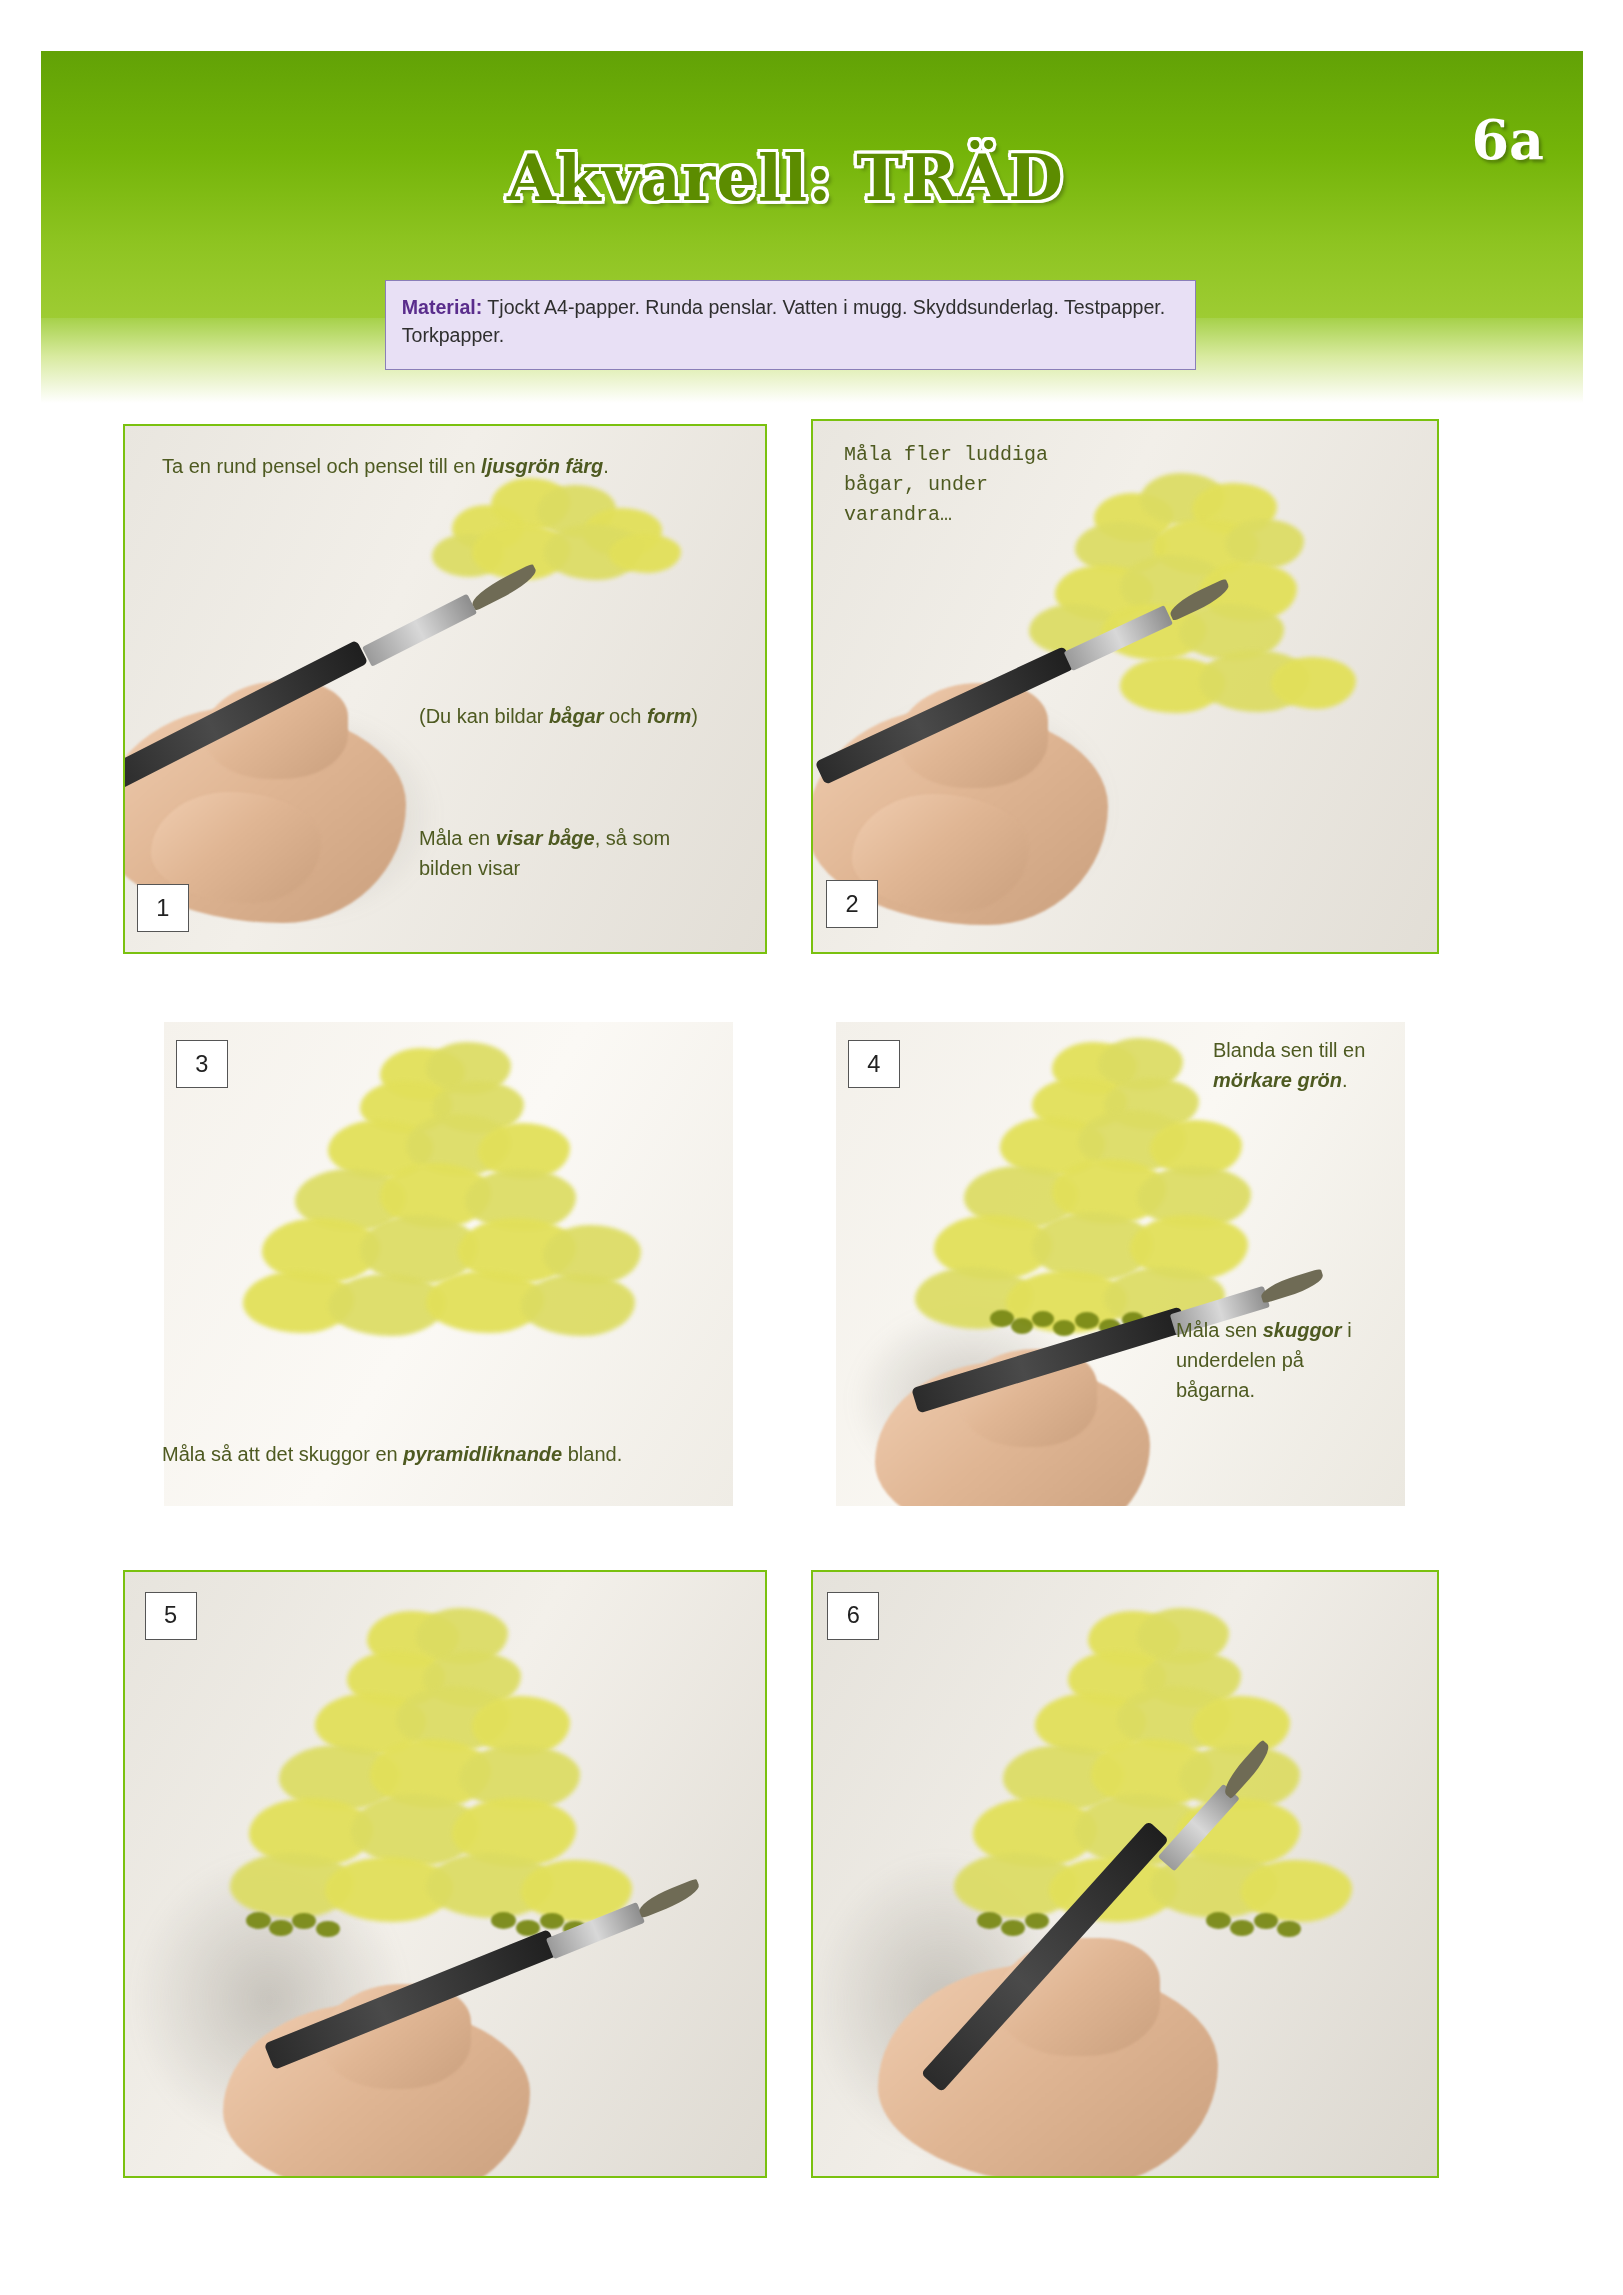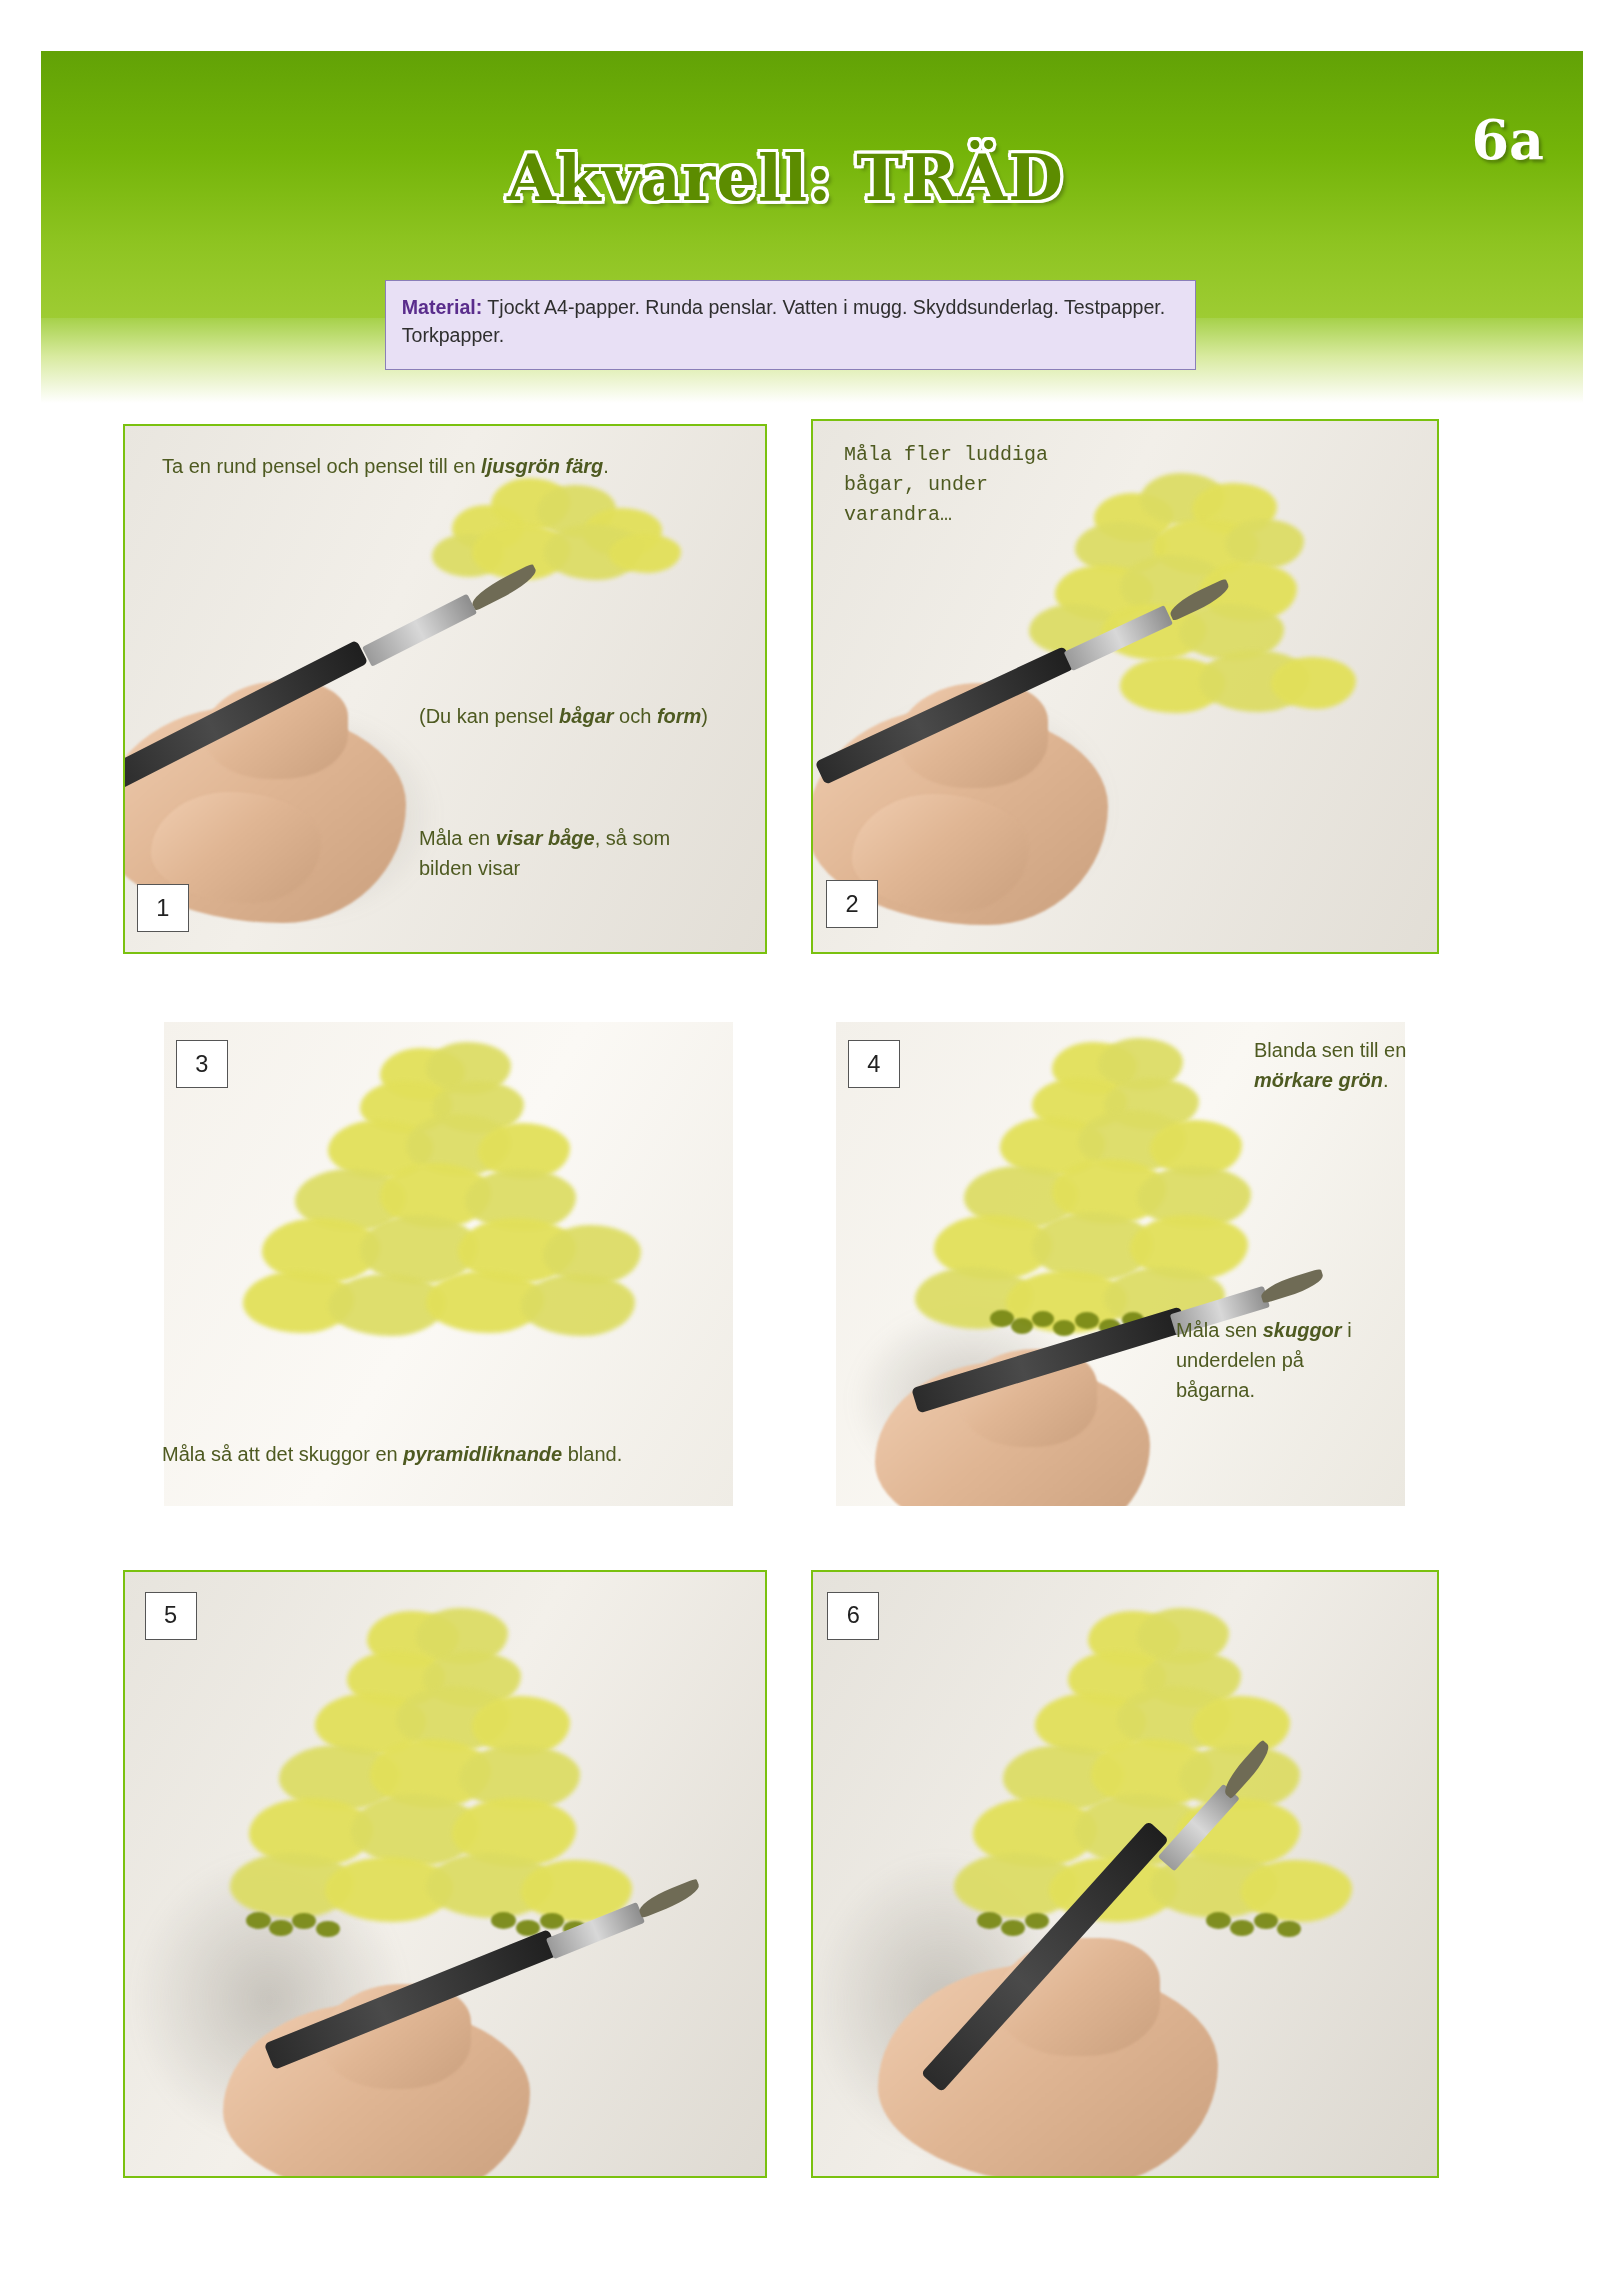--- a/index.html
+++ b/index.html
@@ -172,21 +172,21 @@
     <div class="brush" style="left:-13px;top:340px;width:281px;height:26px;transform:rotate(-27deg);"></div>
     <div class="ferrule" style="left:242px;top:220px;width:118px;height:22px;transform:rotate(-27deg);"></div>
     <div class="tip" style="left:347px;top:169px;width:72px;height:17px;transform:rotate(-27deg);"></div>
   </div>
   <div class="num" style="left:11.8px;top:458px;">1</div>
 </div>
 <div class="caption" style="left:162px;top:451px;width:471px;">
   <span>Ta en rund pensel och pensel till en </span><i>ljusgrön färg</i><span>.</span>
 </div>
 <div class="caption" style="left:419px;top:701px;width:307px;">
-  <span>(Du kan pensel </span><i>bågar</i><span> och </span><i>form</i><span>)</span>
+  <span>(Du kan bildar </span><i>bågar</i><span> och </span><i>form</i><span>)</span>
 </div>
 <div class="caption" style="left:419px;top:823px;width:307px;">
   <span>Måla en </span><i>visar båge</i><span>, så som bilden visar</span>
 </div>
 
 <div class="panel" style="left:811px;top:419px;width:628px;height:535px;">
   <div class="photo">
     <div class="paperwall"></div>
     <div class="shadowblob" style="left:26px;top:275px;width:275px;height:222px;"></div>
 
@@ -284,21 +284,21 @@
     <div class="blob dark" style="left:286px;top:290px;width:22px;height:15.7px;"></div>
 
     <div class="hand" style="left:39px;top:340px;width:275px;height:183px;"></div>
     <div class="hand" style="left:124px;top:327px;width:137px;height:98px;border-radius:60% 40% 50% 50%;"></div>
     <div class="brush" style="left:79px;top:366px;width:281px;height:26px;transform:rotate(-17deg);"></div>
     <div class="ferrule" style="left:337px;top:292px;width:98px;height:22px;transform:rotate(-17deg);"></div>
     <div class="tip" style="left:425px;top:265px;width:65px;height:17px;transform:rotate(-17deg);"></div>
   </div>
   <div class="num" style="left:11.8px;top:18.3px;">4</div>
 </div>
-<div class="caption" style="left:1213px;top:1035px;width:196px;margin-left:41px;">
+<div class="caption" style="left:1213px;top:1035px;width:196px;">
   <span>Blanda sen till en </span><i>mörkare grön</i><span>.</span>
 </div>
 <div class="caption" style="left:1176px;top:1315px;width:196px;">
   <span>Måla sen </span><i>skuggor</i><span> i underdelen på bågarna.</span>
 </div>
 
 <div class="panel" style="left:123px;top:1570px;width:644px;height:608px;">
   <div class="photo">
     <div class="paperwall" style="background:linear-gradient(120deg,#e7e4dd,#f3f0ea 45%,#dedad2);"></div>
     <div class="shadowblob" style="left:6.5px;top:281px;width:275px;height:294px;"></div>

